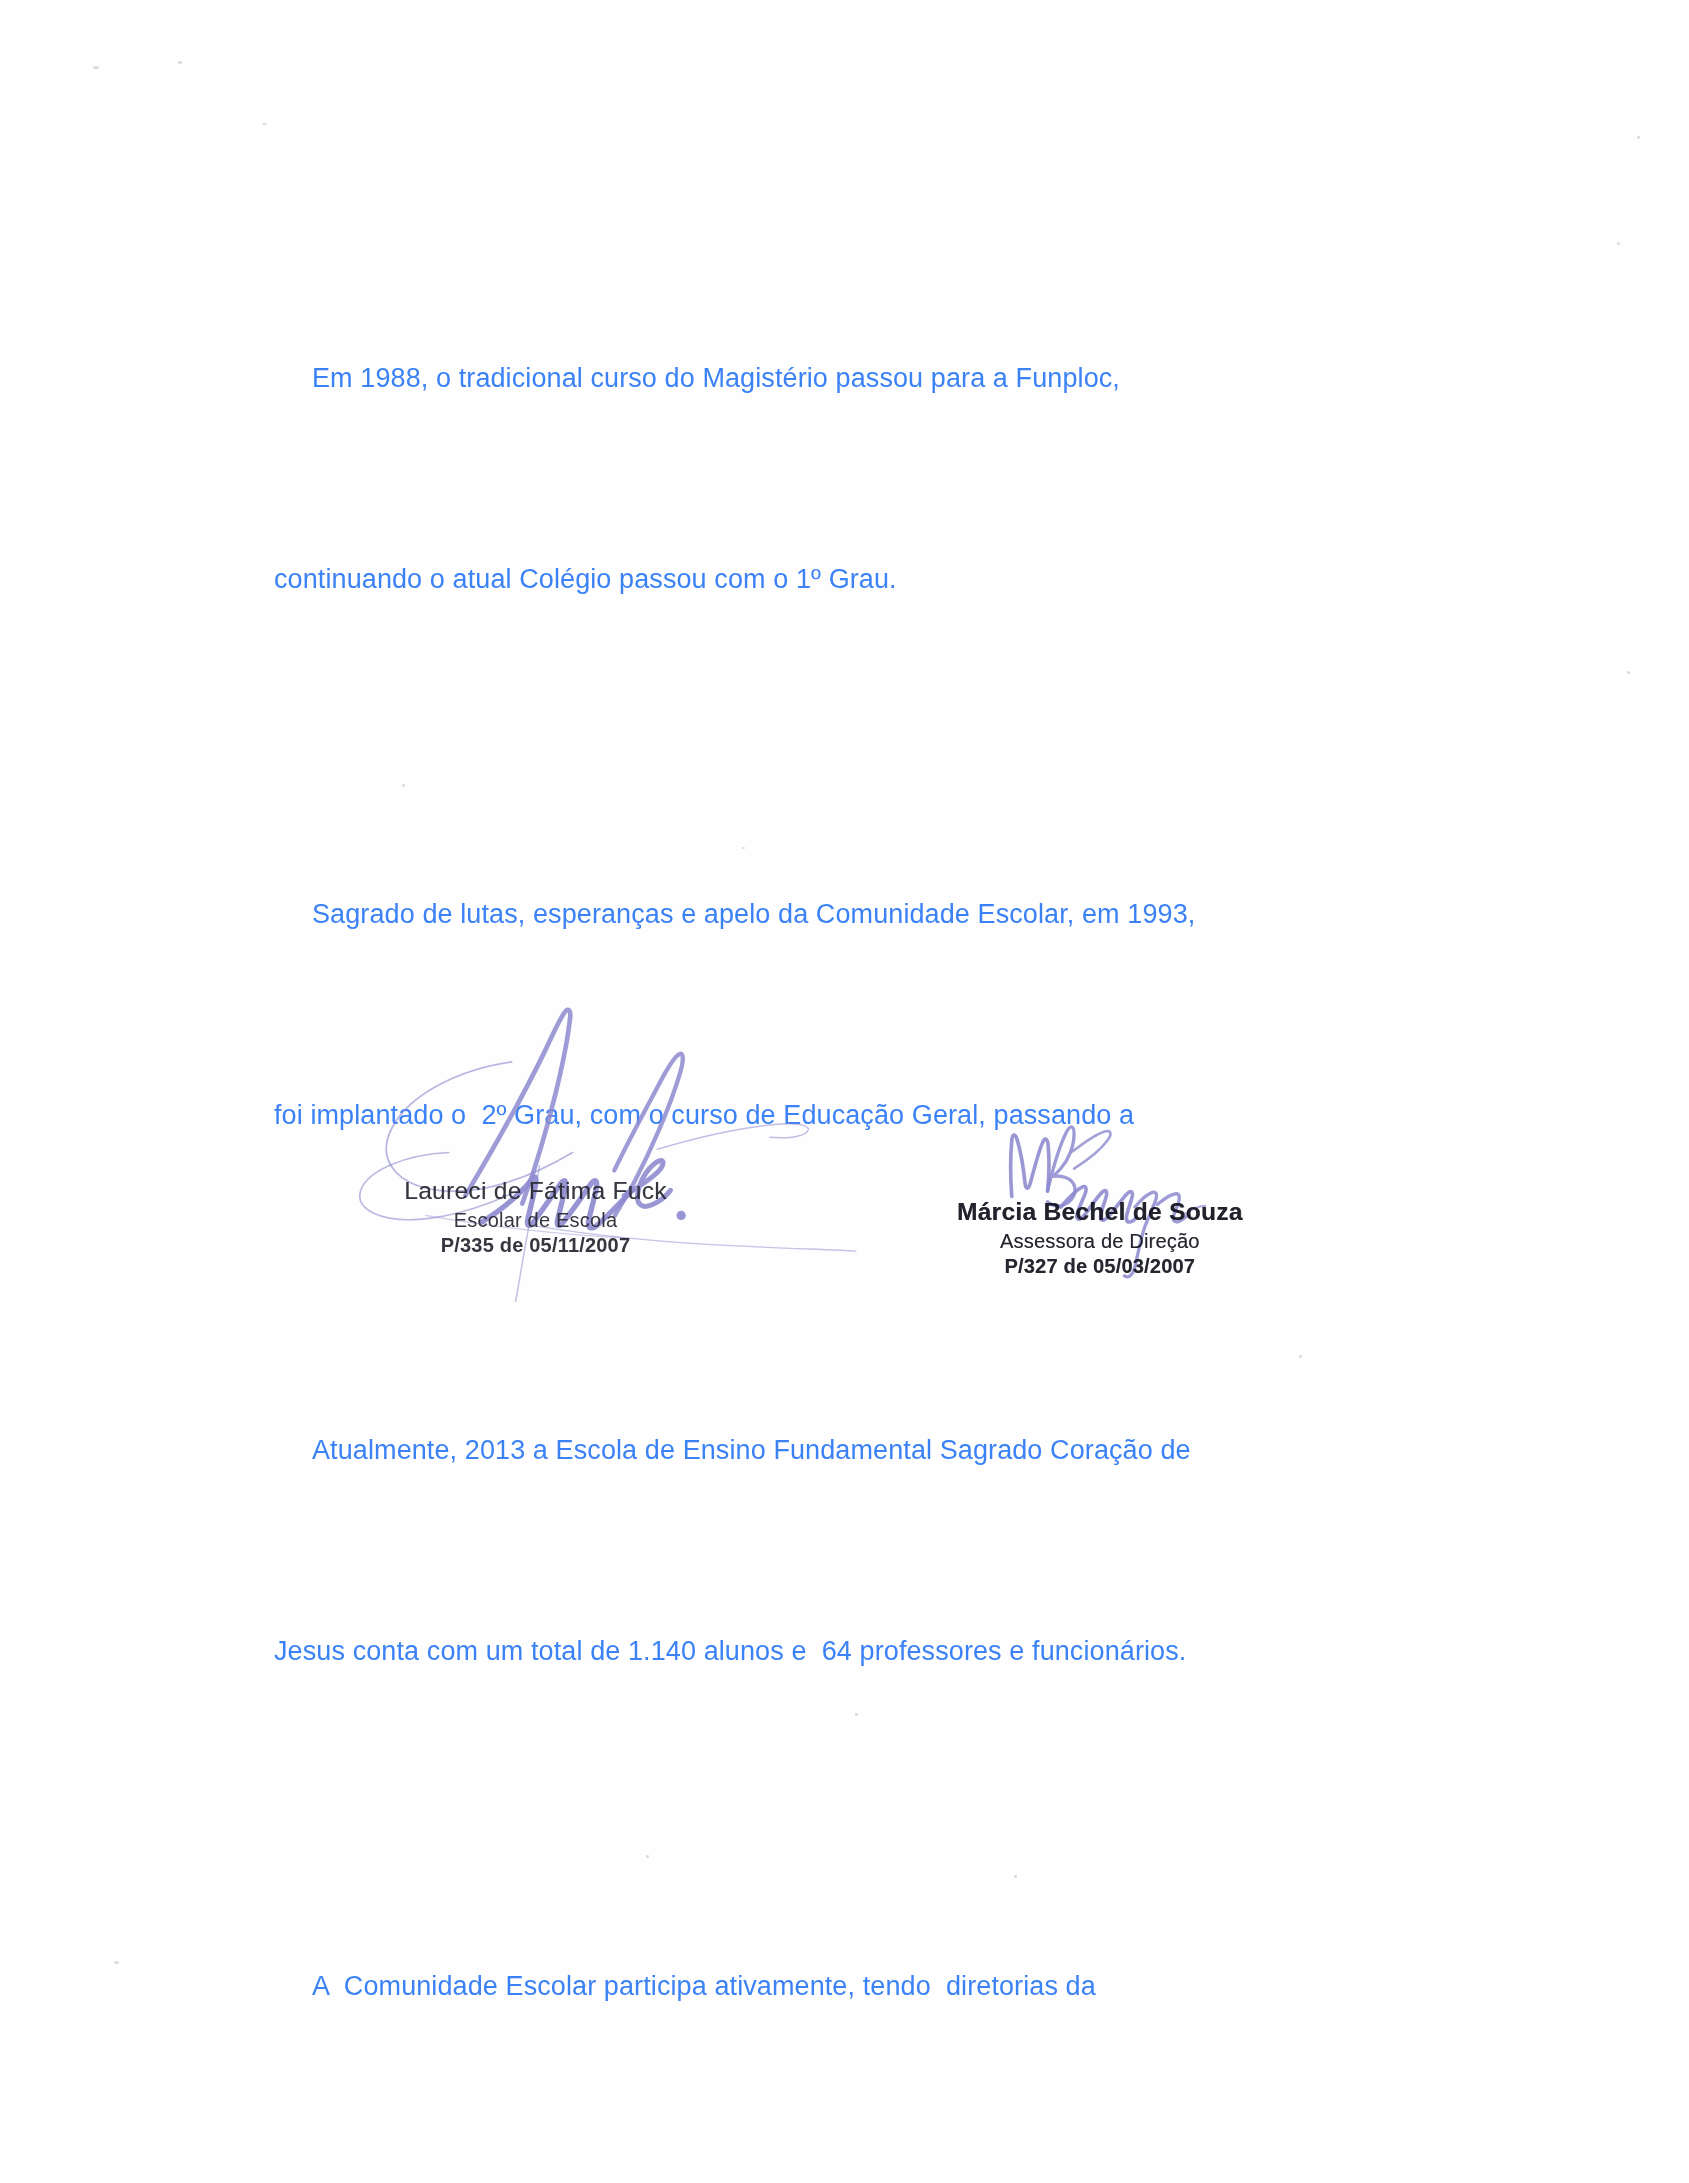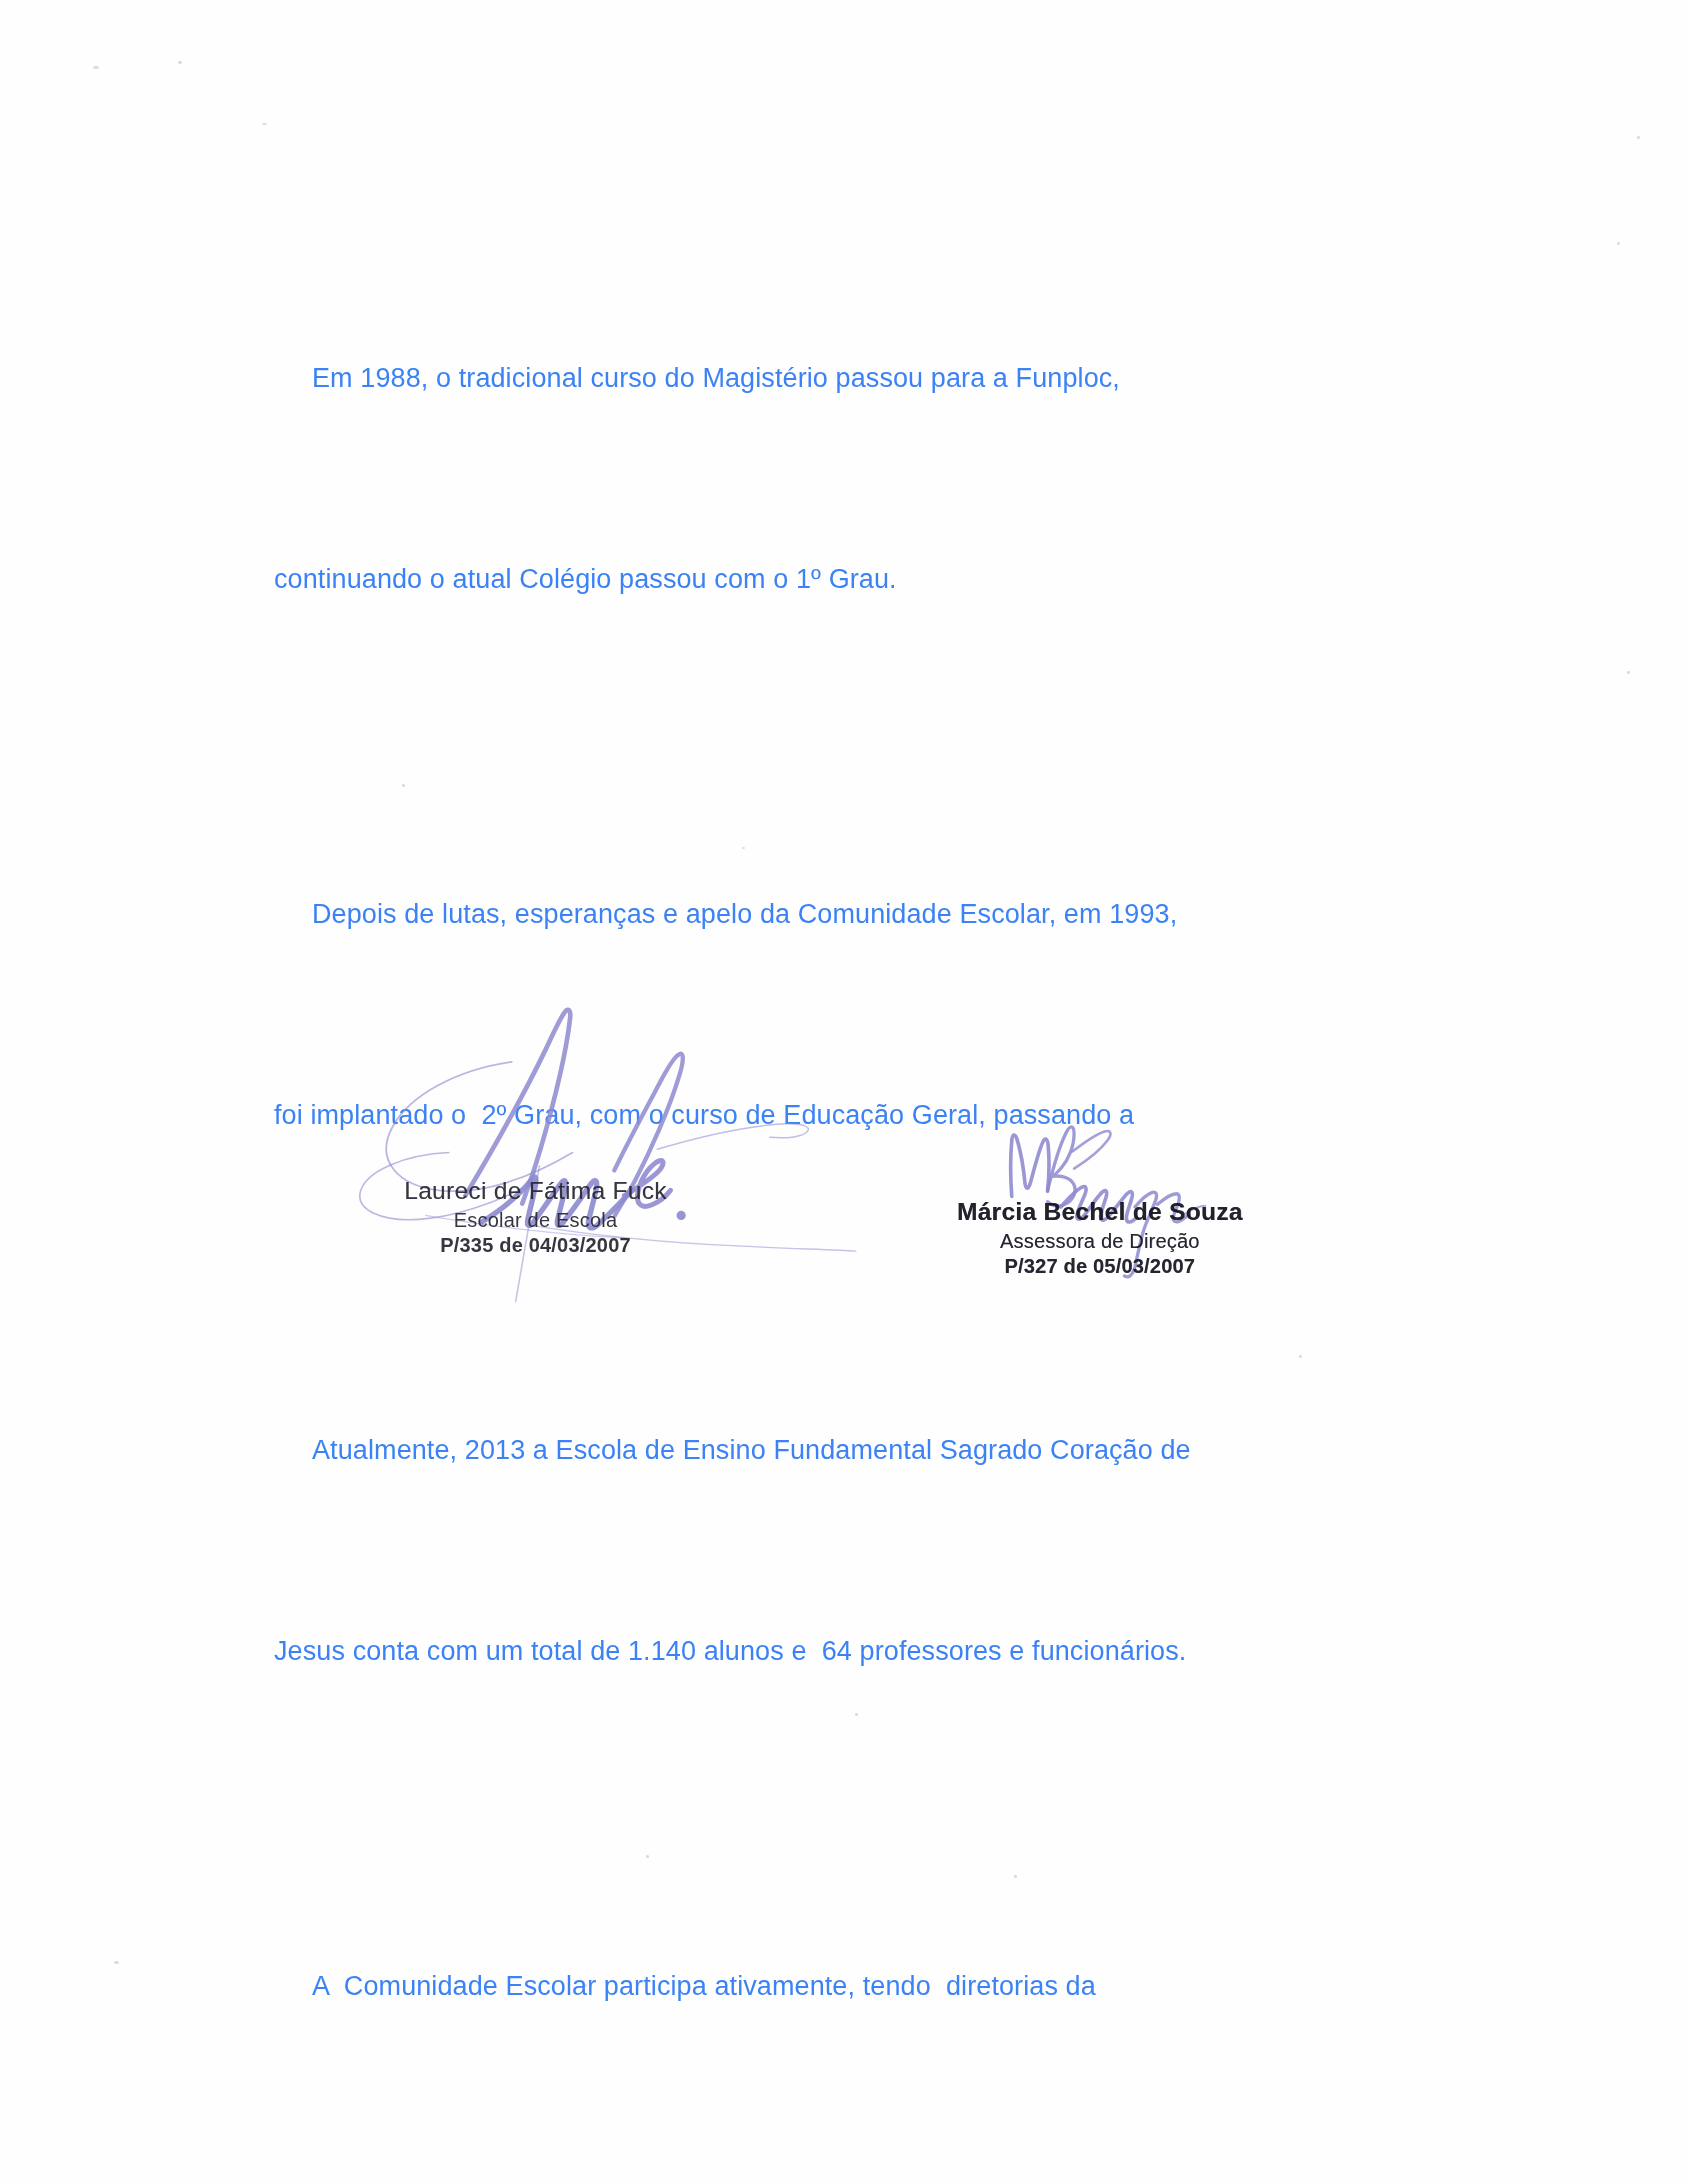--- a/index.html
+++ b/index.html
@@ -158,21 +158,21 @@
   </div>
 
   <div class="body-text">
 
     <p class="para">
       <span class="indent-line">Em 1988, o tradicional curso do Magistério passou para a Funploc,</span>
       <span class="line">continuando o atual Colégio passou com o 1º Grau.</span>
     </p>
 
     <p class="para">
-      <span class="indent-line">Depois de lutas, esperanças e apelo da Comunidade Escolar, em 1993,</span>
+      <span class="indent-line">Sagrado de lutas, esperanças e apelo da Comunidade Escolar, em 1993,</span>
       <span class="line">foi implantado o  2º Grau, com o curso de Educação Geral, passando a</span>
     </p>
 
     <p class="para">
       <span class="indent-line">Atualmente, 2013 a Escola de Ensino Fundamental Sagrado Coração de</span>
       <span class="line">Jesus conta com um total de 1.140 alunos e  64 professores e funcionários.</span>
     </p>
 
     <p class="para">
       <span class="indent-line">A  Comunidade Escolar participa ativamente, tendo  diretorias da</span>
@@ -223,21 +223,21 @@
 
           <path d="M342 255 C330 320 318 392 306 460" stroke-width="2.4" opacity="0.5"></path>
 
           <circle cx="556" cy="330" r="7" fill="#8d89cf" stroke="none" opacity="0.9"></circle>
         </g>
       </svg>
 
       <div class="stamp stamp-left">
         <span class="stamp-name">Laureci de Fátima Fuck</span>
         <span class="stamp-role">Escolar de Escola</span>
-        <span class="stamp-ref">P/335 de 04/03/2007</span>
+        <span class="stamp-ref">P/335 de 05/11/2007</span>
       </div>
     </div>
 
     <div class="sig-block sig-right">
 
       <svg class="ink" width="464" height="199" viewBox="0 0 700 300">
         <g fill="none" stroke="#8d89cf" stroke-linecap="round" stroke-linejoin="round">
 
           <path d="M152 180 C150 152 150 118 152 96 C153 86 157 84 160 94
                    C166 114 170 140 172 160 C173 170 177 170 180 160

